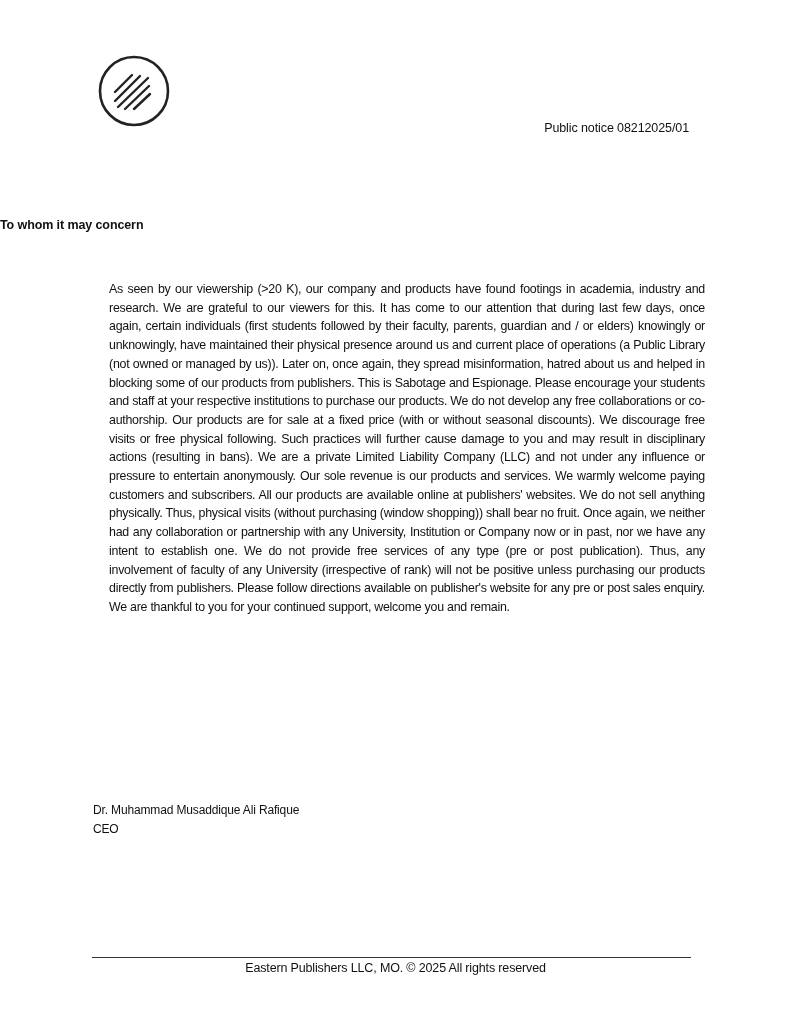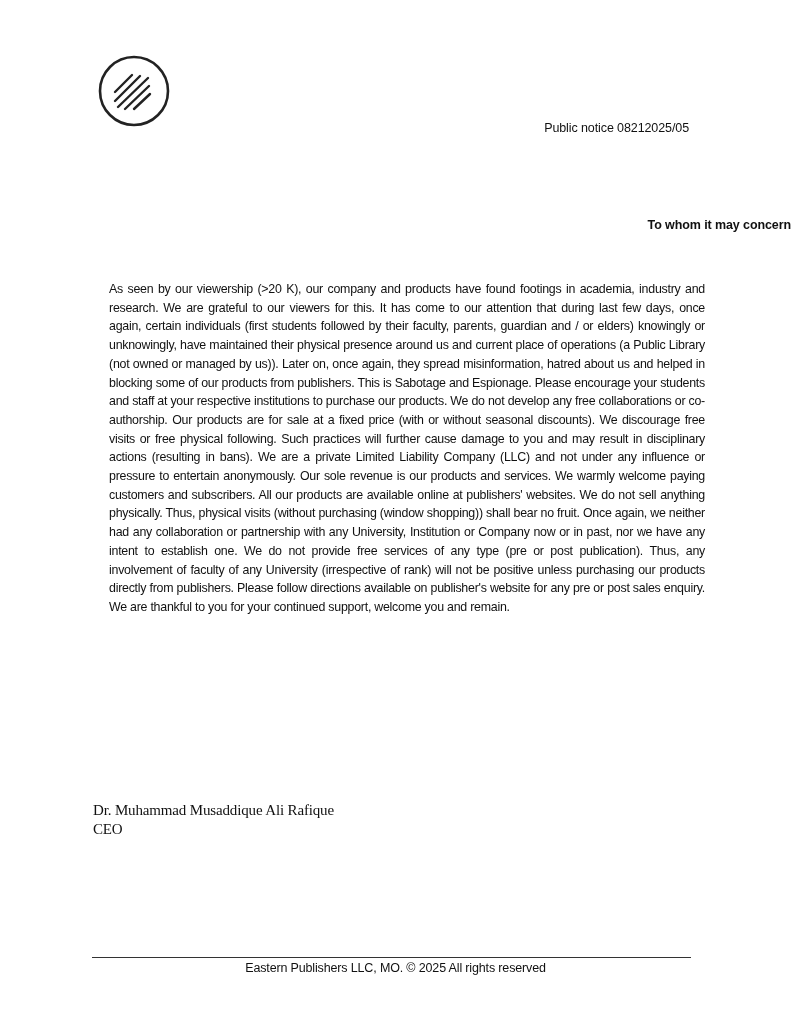--- a/index.html
+++ b/index.html
@@ -27,44 +27,43 @@
       right: 102px;
       top: 121px;
       font-size: 12.5px;
       letter-spacing: -0.1px;
     }
     .salutation {
       position: absolute;
       left: 0;
       width: 791px;
       top: 218px;
-      text-align: right;
+      text-align: left;
       font-size: 12.5px;
       font-weight: bold;
       letter-spacing: -0.1px;
     }
     .body-text {
       position: absolute;
       left: 93px;
       top: 264px;
       width: 596px;
       font-size: 12.4px;
       line-height: 18.7px;
       text-align: justify;
       letter-spacing: -0.25px;
       margin: 16px;
     }
     .signature {
       position: absolute;
       left: 93px;
       top: 801px;
-      font-size: 15px;
+      font-size: 12px;
       line-height: 19px;
       letter-spacing: -0.15px;
-      font-family: Liberation Serif, serif;
     }
     .signature div { white-space: nowrap; }
     .footer-rule {
       position: absolute;
       left: 92px;
       top: 957px;
       width: 599px;
       height: 0;
       border-top: 1px solid #333333;
     }
@@ -83,21 +82,21 @@
 
 <svg class="logo" viewBox="0 0 72 72">
   <circle cx="36" cy="36" r="34" fill="none" stroke="#222222" stroke-width="2.6"></circle>
   <line x1="17" y1="37" x2="34" y2="20" stroke="#222222" stroke-width="2.4" stroke-linecap="round"></line>
   <line x1="17" y1="46" x2="42" y2="21" stroke="#222222" stroke-width="2.4" stroke-linecap="round"></line>
   <line x1="20" y1="52" x2="50" y2="23" stroke="#222222" stroke-width="2.4" stroke-linecap="round"></line>
   <line x1="27" y1="54" x2="51" y2="31" stroke="#222222" stroke-width="2.4" stroke-linecap="round"></line>
   <line x1="36" y1="54" x2="52" y2="39" stroke="#222222" stroke-width="2.4" stroke-linecap="round"></line>
 </svg>
 
-<div class="notice-id">Public notice 08212025/05</div>
+<div class="notice-id">Public notice 08212025/01</div>
 
 <div class="salutation">To whom it may concern</div>
 
 <p class="body-text">As seen by our viewership (&gt;20 K), our company and products have found footings in academia, industry and research. We are grateful to our viewers for this. It has come to our attention that during last few days, once again, certain individuals (first students followed by their faculty, parents, guardian and / or elders) knowingly or unknowingly, have maintained their physical presence around us and current place of operations (a Public Library (not owned or managed by us)). Later on, once again, they spread misinformation, hatred about us and helped in blocking some of our products from publishers. This is Sabotage and Espionage. Please encourage your students and staff at your respective institutions to purchase our products. We do not develop any free collaborations or co-authorship. Our products are for sale at a fixed price (with or without seasonal discounts). We discourage free visits or free physical following. Such practices will further cause damage to you and may result in disciplinary actions (resulting in bans). We are a private Limited Liability Company (LLC) and not under any influence or pressure to entertain anonymously.  Our sole revenue is our products and services. We warmly welcome paying customers and subscribers. All our products are available online at publishers' websites. We do not sell anything physically. Thus, physical visits (without purchasing (window shopping)) shall bear no fruit. Once again, we neither had any collaboration or partnership with any University, Institution or Company now or in past, nor we have any intent to establish one.  We do not provide free services of any type (pre or post publication). Thus, any involvement of faculty of any University (irrespective of rank) will not be positive unless purchasing our products directly from publishers. Please follow directions available on publisher's website for any pre or post sales enquiry. We are thankful to you for your continued support, welcome you and remain.</p>
 
 <div class="signature">
   <div>Dr. Muhammad Musaddique Ali Rafique</div>
   <div>CEO</div>
 </div>
 

